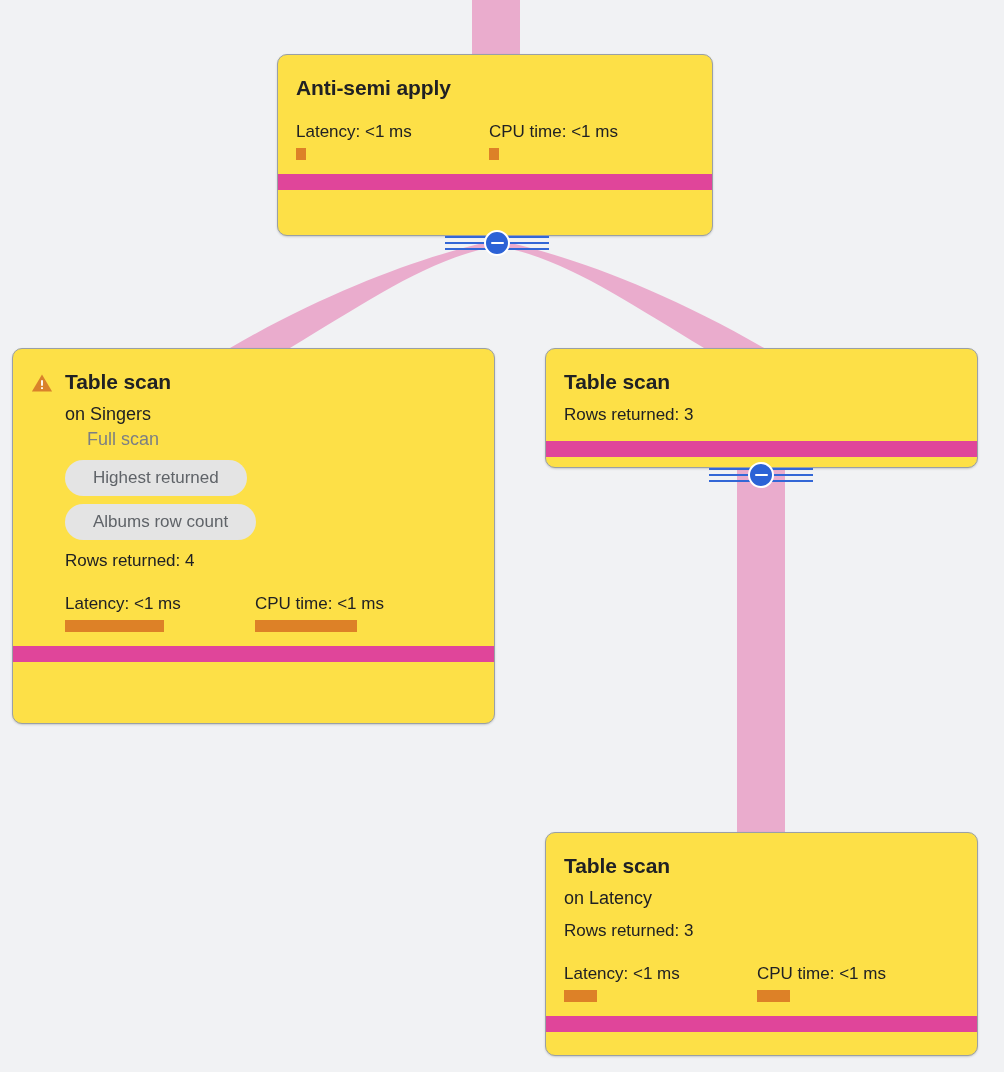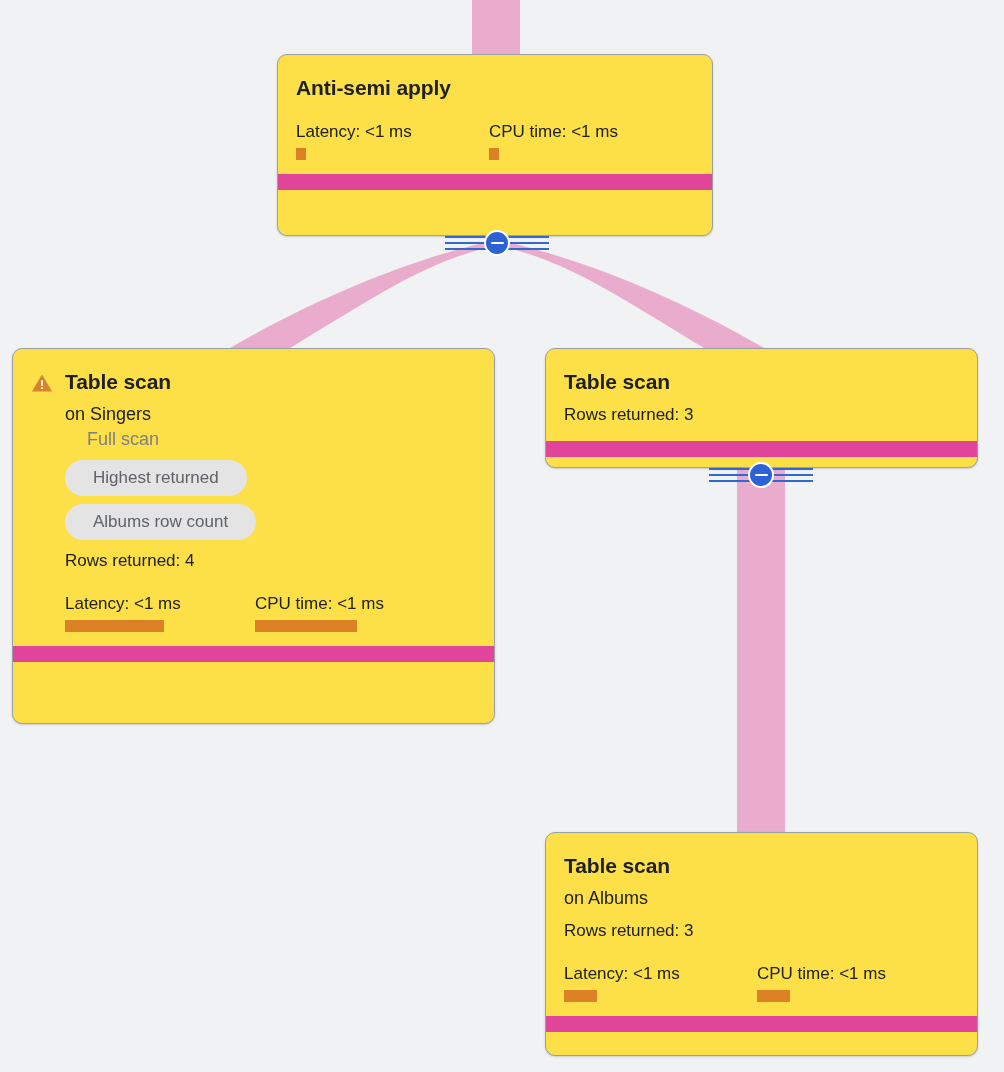--- a/index.html
+++ b/index.html
@@ -266,21 +266,21 @@
     </div>
     <div class="node-footer"></div>
   </div>
 
   <div class="node" id="node-table-scan-albums" style="left:545px; top:832px; width:433px; height:224px;">
     <div class="node-body">
       <div class="node-head">
         <div class="node-title">Table scan</div>
       </div>
       <div class="indent">
-        <div class="sub-line">on Albums</div>
+        <div class="sub-line">on Latency</div>
         <div class="rows-line">Rows returned: 3</div>
         <div class="metrics">
           <div class="metric" style="width:193px;">
             <div class="metric-label">Latency: &lt;1 ms</div>
             <div class="metric-bar" style="width:33px;"></div>
           </div>
           <div class="metric">
             <div class="metric-label">CPU time: &lt;1 ms</div>
             <div class="metric-bar" style="width:33px;"></div>
           </div>

